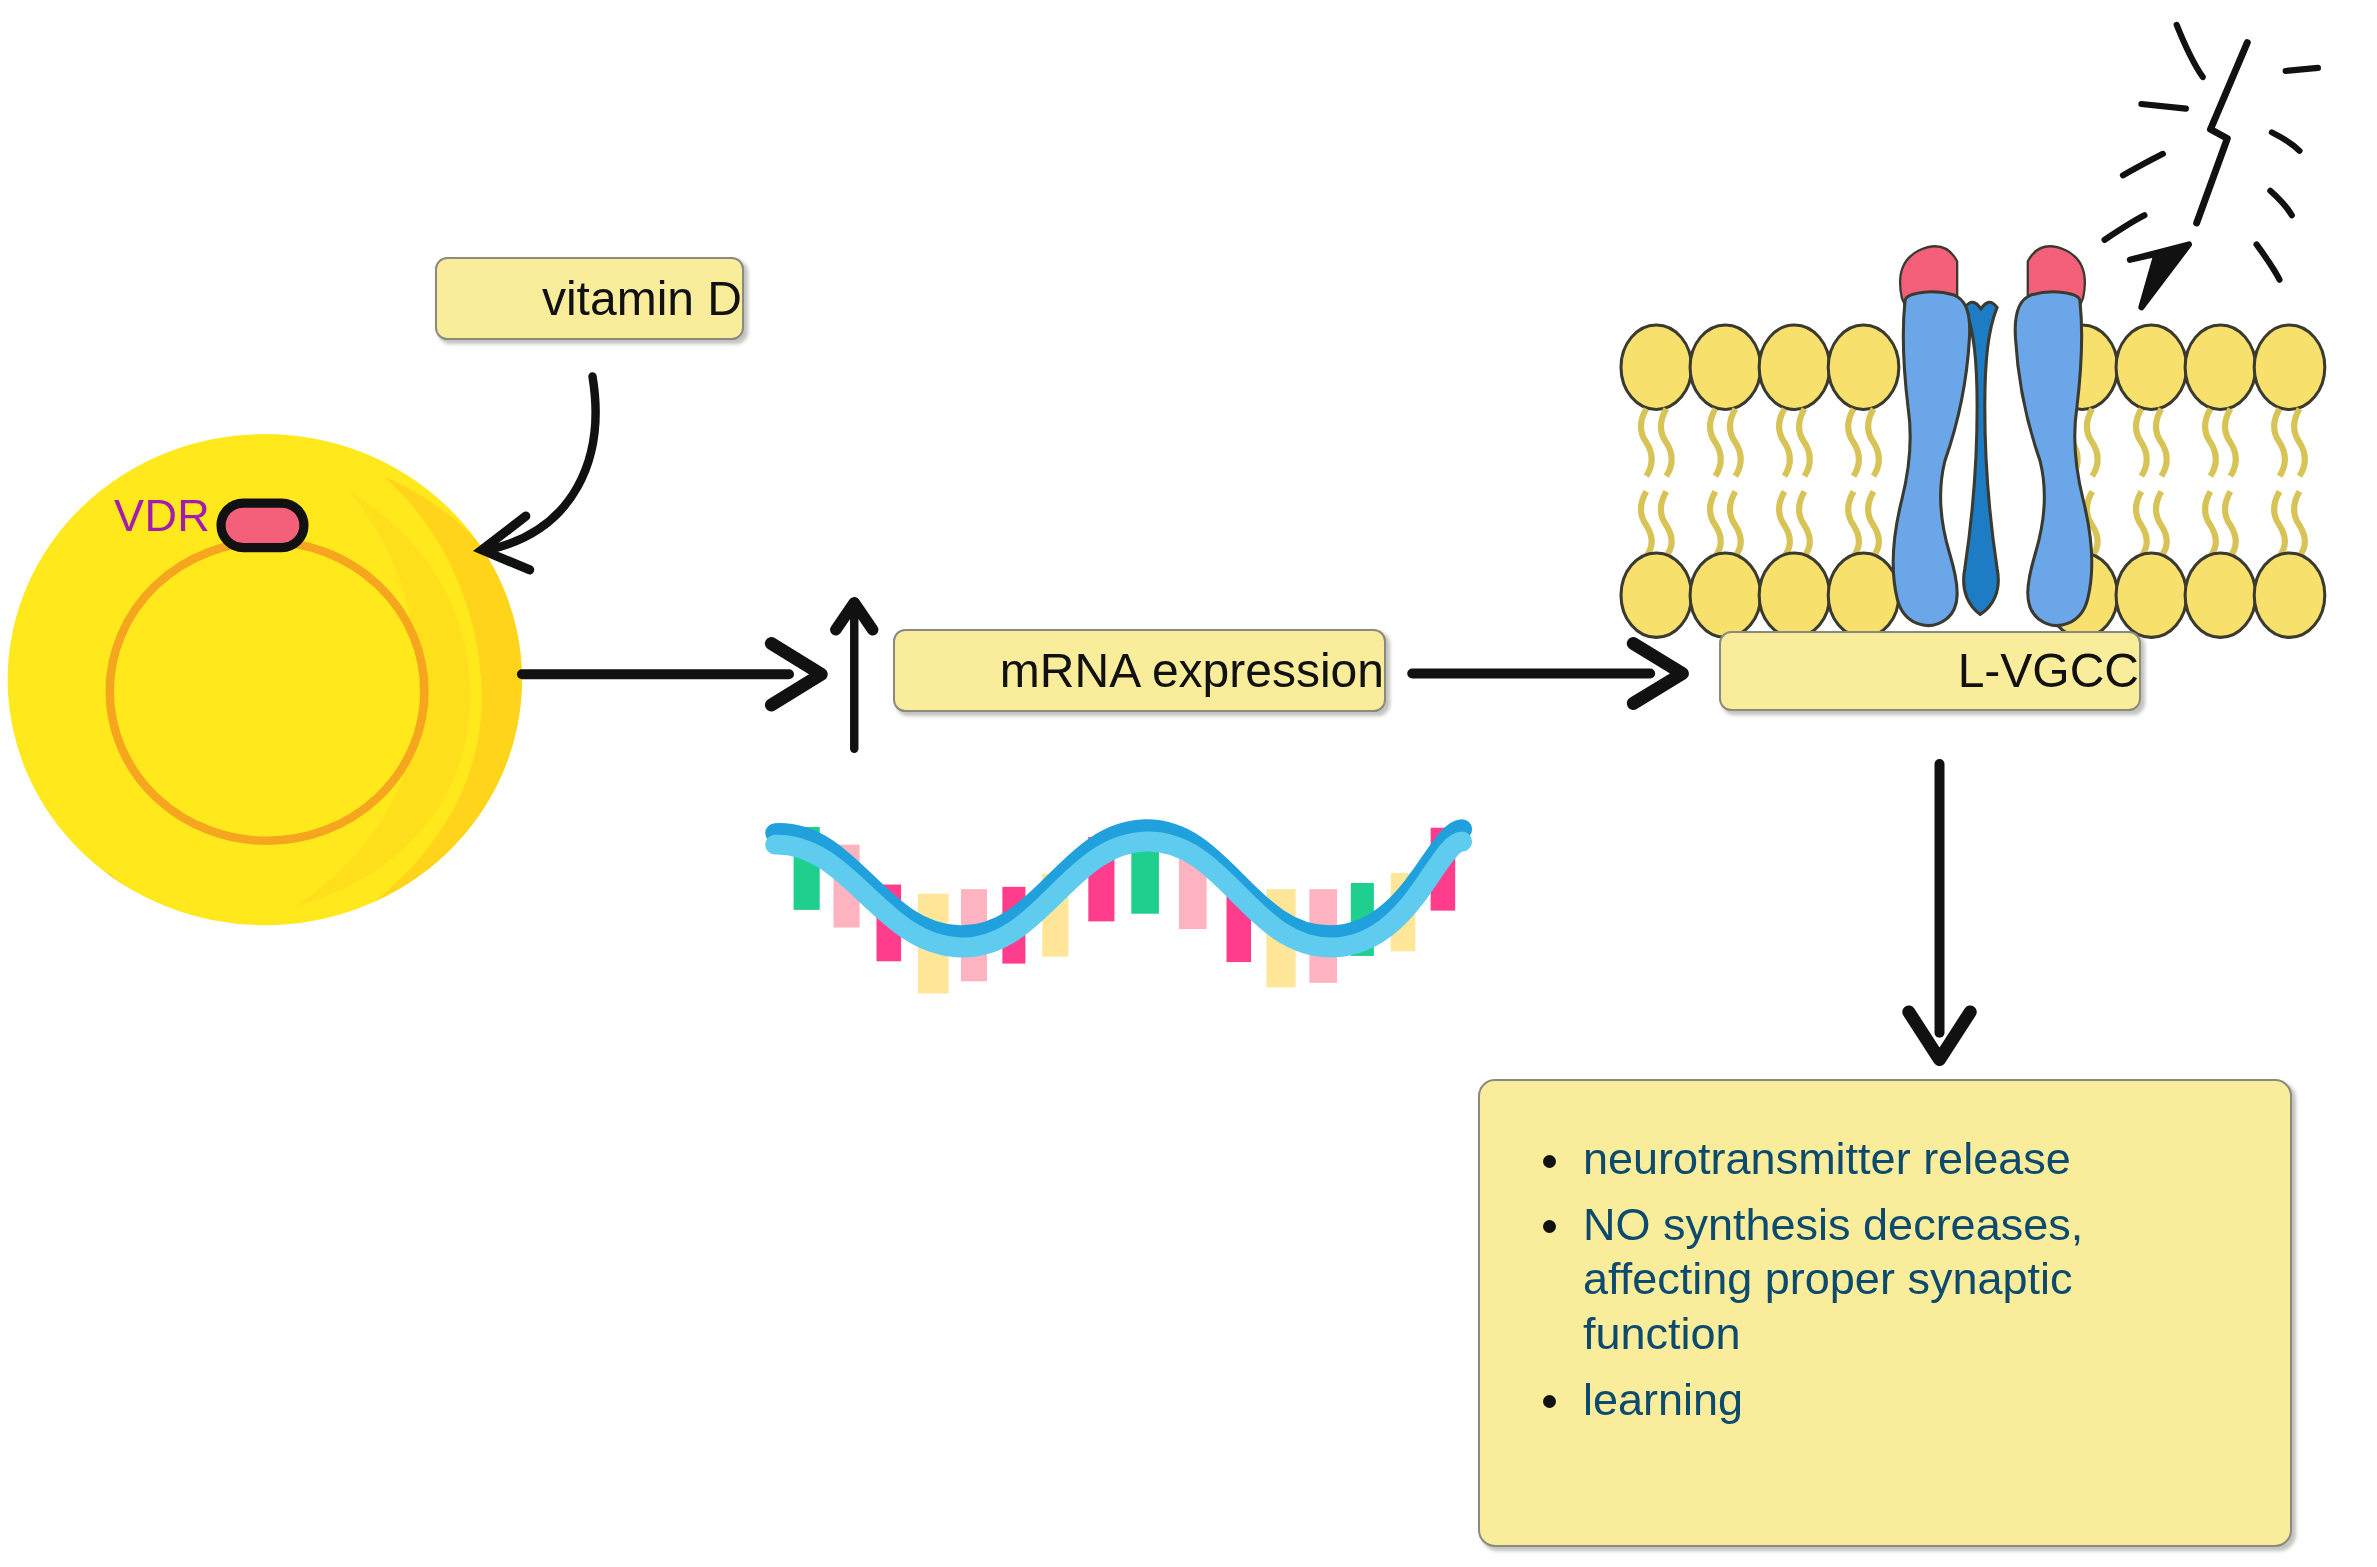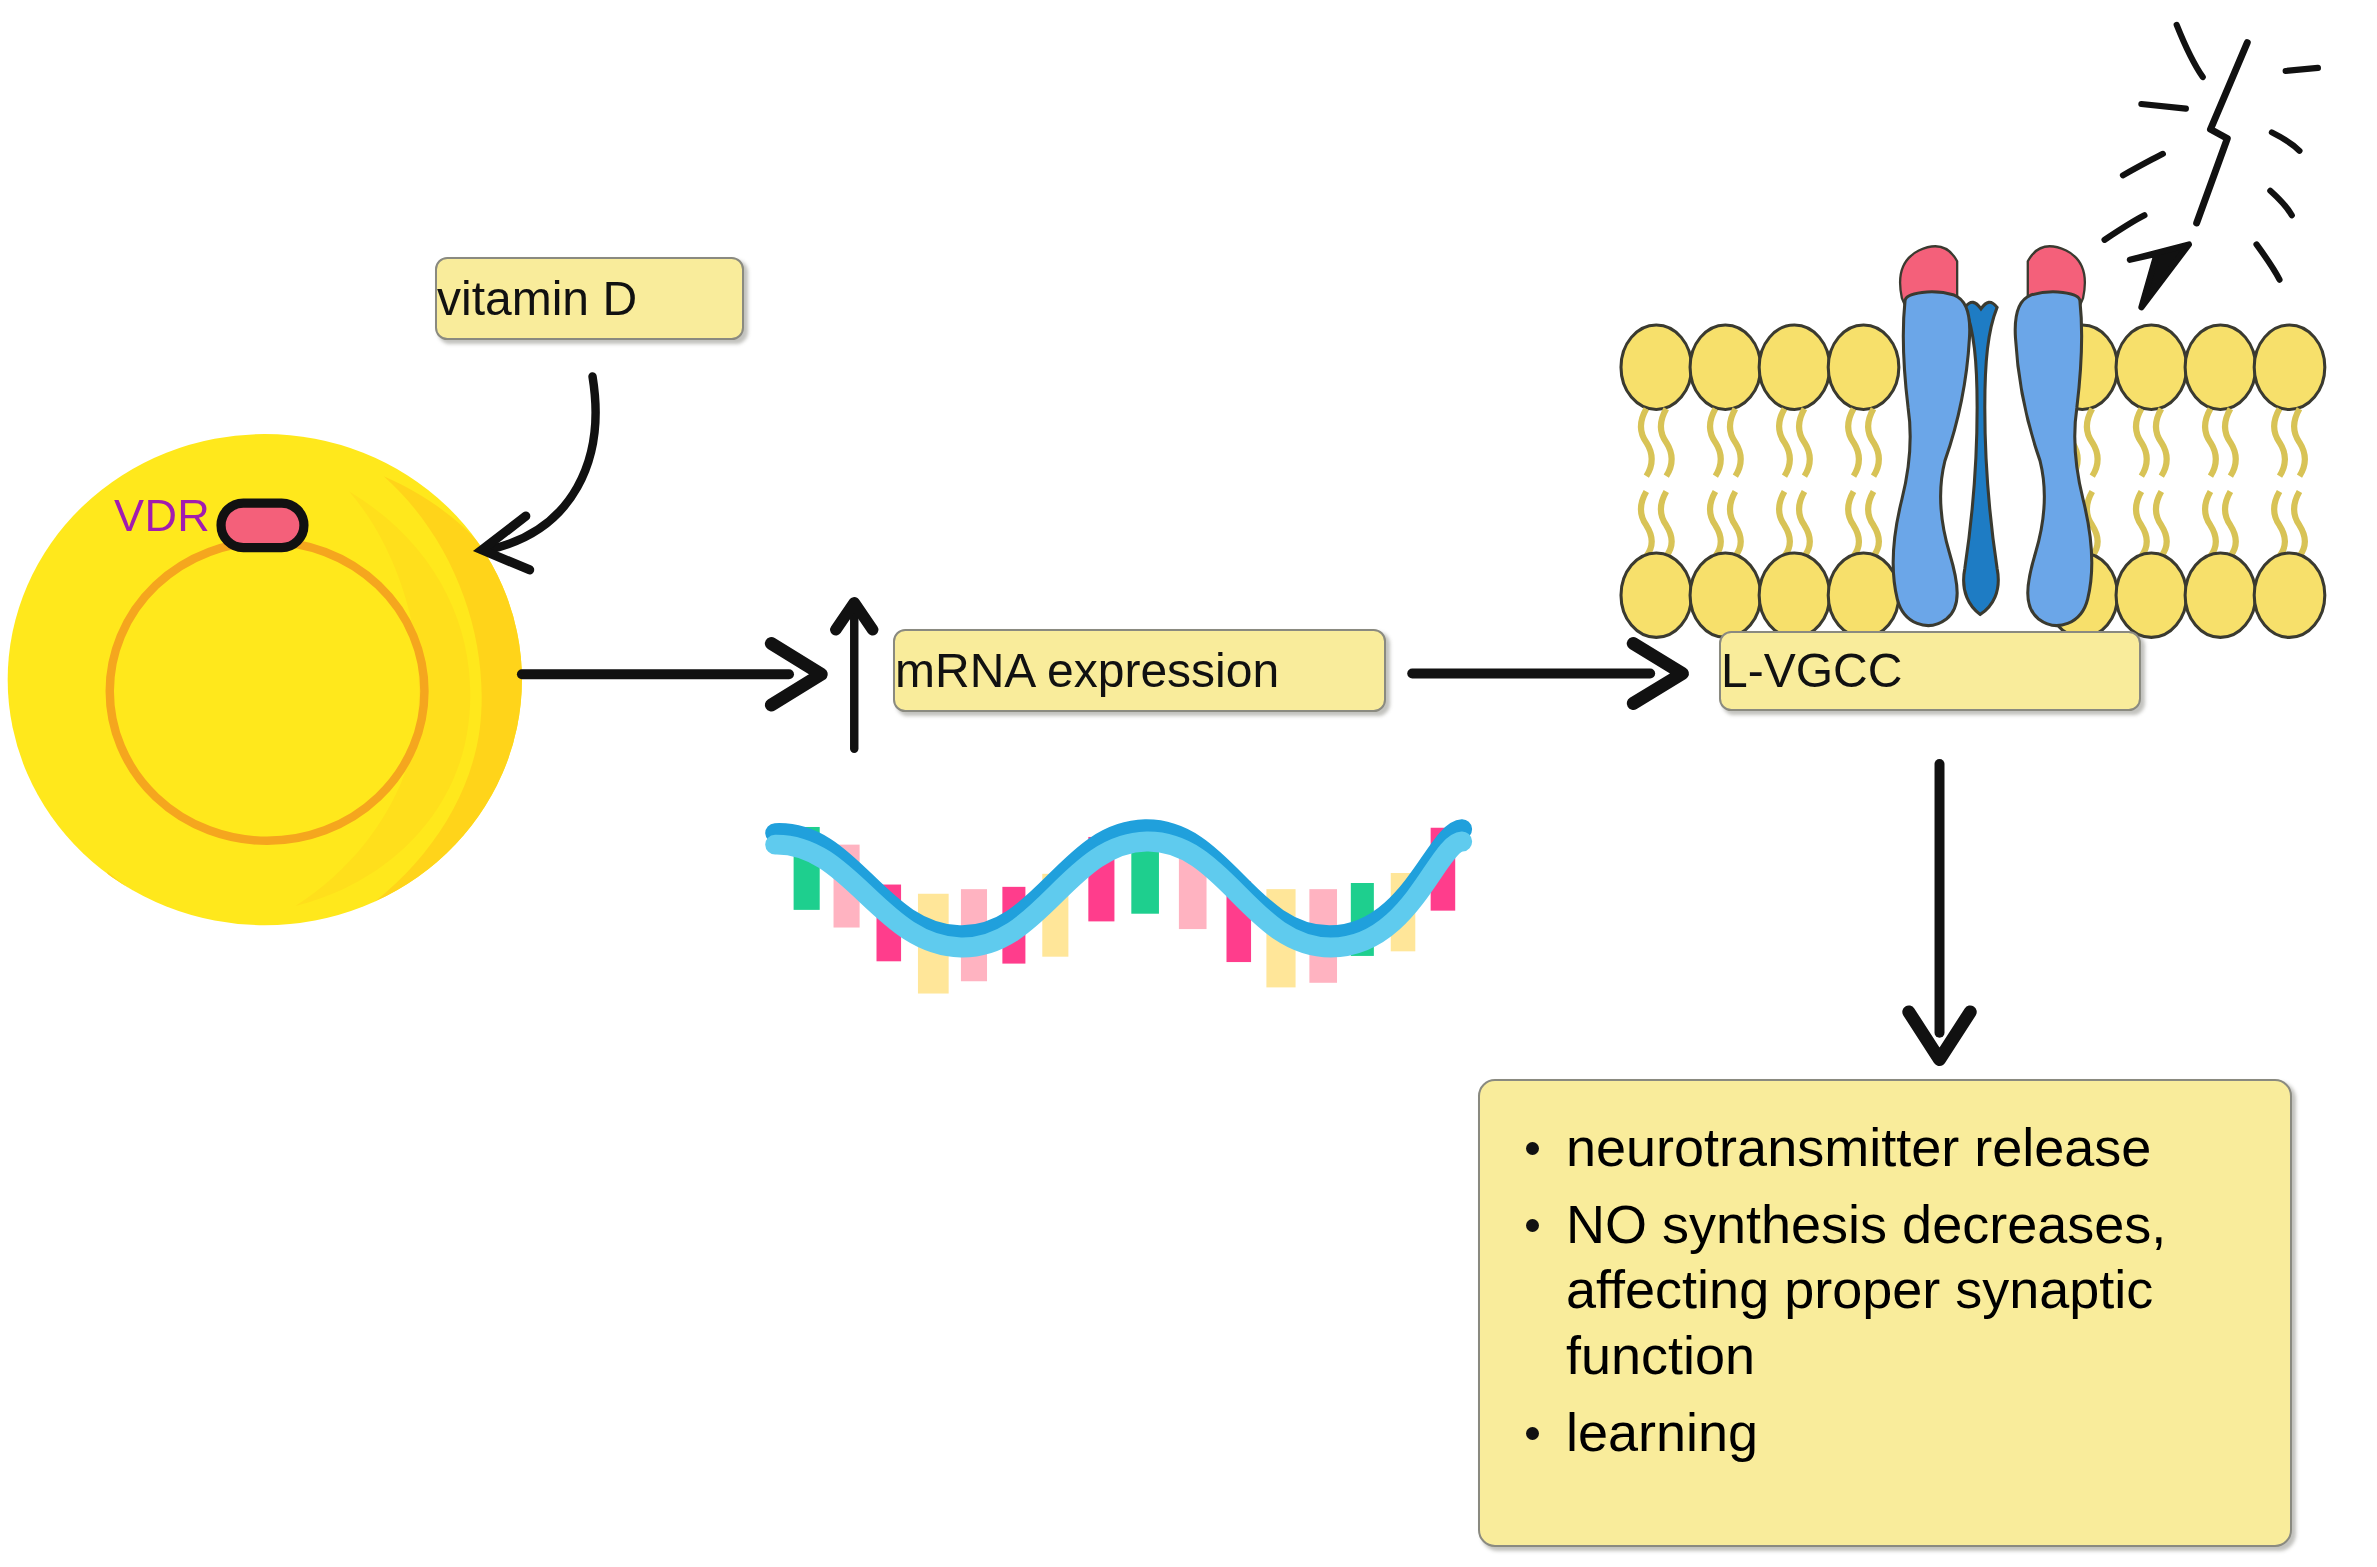--- a/index.html
+++ b/index.html
@@ -30,21 +30,21 @@
   
   .box {
     position: absolute;
     box-sizing: border-box;
     background: #F9EC9B;
     border: 2.3px solid #8A8A80;
     border-radius: 12.3px;
     box-shadow: 3.1px 3.8px 3.8px rgba(120,120,110,0.45);
     display: flex;
     align-items: center;
-    justify-content: flex-start;
+    justify-content: flex-end;
     color: #111111;
     font-family: "Liberation Sans", sans-serif;
     font-weight: 400;
     line-height: 1.25;
   }
   #box-vitd {
     left: 435px;  top: 257px;
     width: 309px; height: 83px;
     font-size: 48px;
   }
@@ -60,24 +60,24 @@
   }
   #box-effects {
     left: 1478px; top: 1079px;
     width: 814px; height: 468px;
     border-radius: 17px;
     display: block;
     padding: 34px 31px 23px 32px;
   }
   #effects-list {
     list-style: none;
-    margin: 0;
+    margin: 17px;
     padding: 0;
-    font-size: 54px;
-    color: #000000;
+    font-size: 45px;
+    color: #0c4a6e;
   }
   #effects-list li {
     position: relative;
     padding-left: 54px;
     margin-bottom: 10.7px;
     line-height: 1.22;
   }
   #effects-list li .bullet {
     position: absolute;
     left: 14px;

